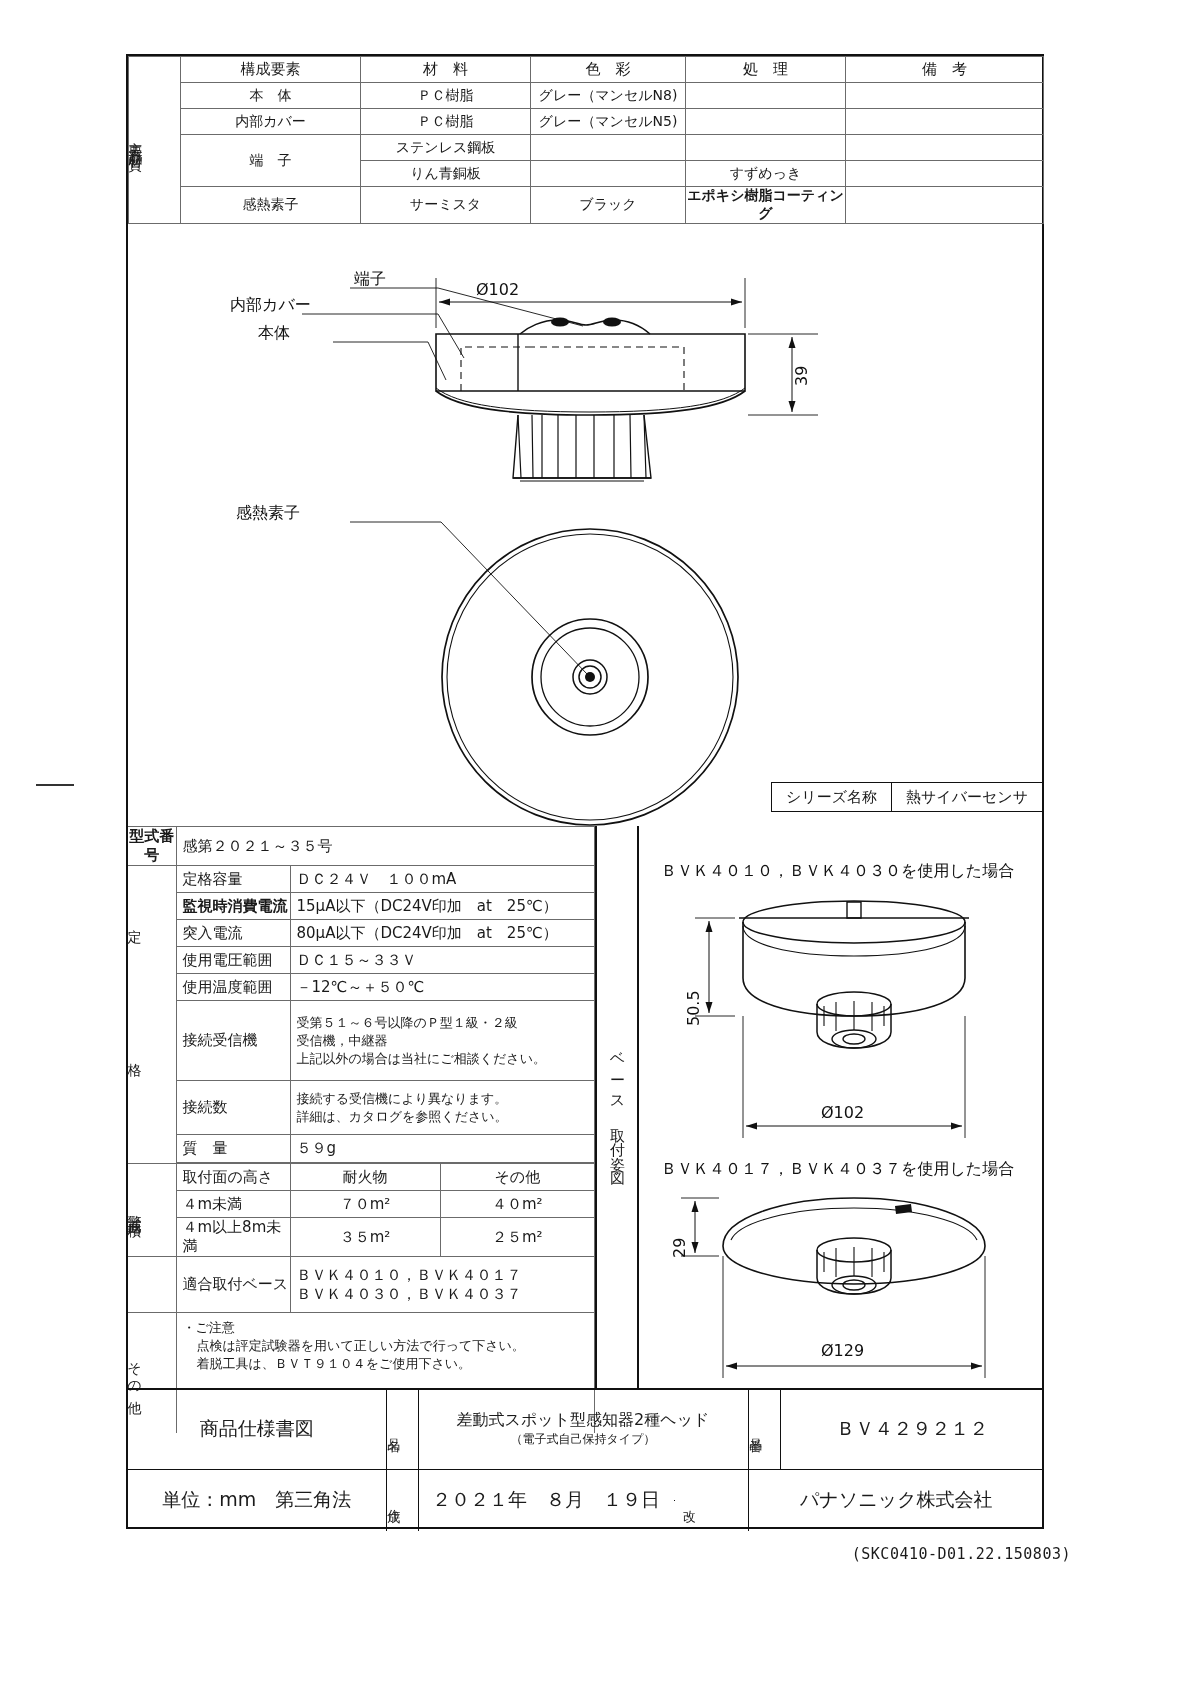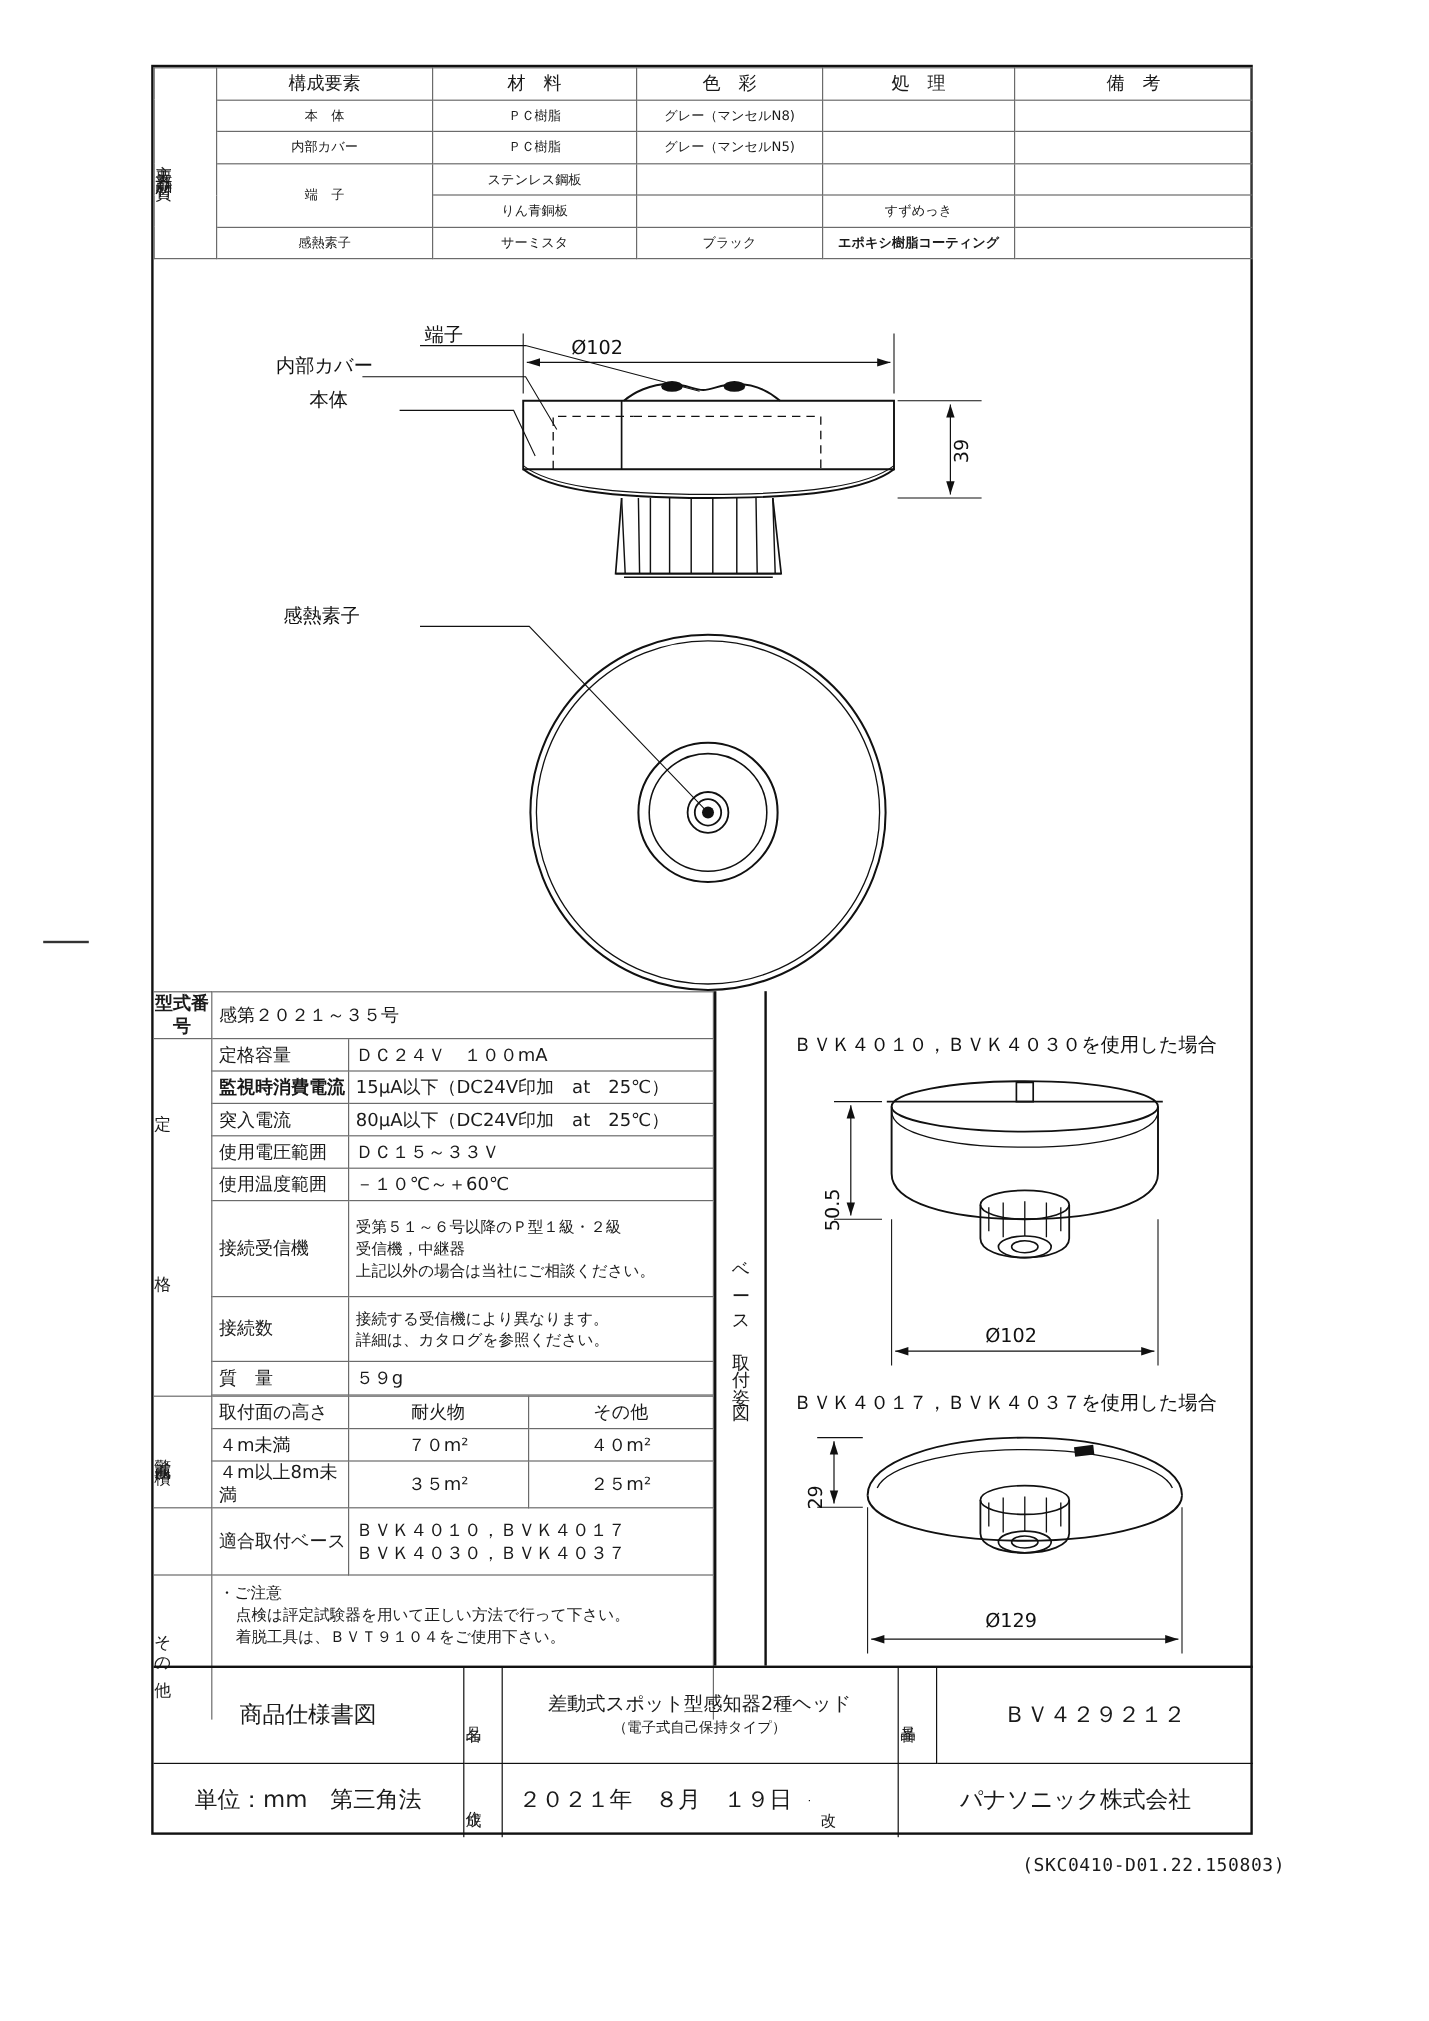--- a/index.html
+++ b/index.html
@@ -35,21 +35,21 @@
   }
   .c { text-align: center; }
   .sp { letter-spacing: 5px; }
 
   
   .mat {
     position: absolute; left: 0; top: 0;
     width: 916px; height: 160px;
   }
   .mat table { height: 160px; padding-left: 12px; }
-  .mat td { font-size: 11px; height: 26px; }
+  .mat td { font-size: 14px; height: 26px; }
   .mat .hdr td { font-size: 15px; }
 
   
   .drawarea {
     position: absolute; left: 0; top: 160px;
     width: 916px; height: 610px;
     border-bottom: 0;
   }
   svg { display: block; }
 
@@ -227,20 +227,24 @@
         <text x="348" y="79">Ø102</text>
         <text x="226" y="68">端子</text>
         <text x="102" y="94">内部カバー</text>
         <text x="130" y="122">本体</text>
         <text x="108" y="302">感熱素子</text>
         <text x="679" y="170" transform="rotate(-90 679 170)">39</text>
       </g>
     </svg>
   </div>
 
+  <div class="seriesbox">
+    <div class="cellA">シリーズ名称</div>
+    <div class="cellB">熱サイバーセンサ</div>
+  </div>
 
   <div class="lower">
 
     <div class="spectable">
       <table>
 
         <tbody>
             <tr>
           <td style="width:48px;border-left:0" class="c tiny">型式番号</td>
           <td colspan="3" class="tl" style="height:26px">感第２０２１～３５号</td>
@@ -260,21 +264,21 @@
         <tr>
           <td style="height:27px" class="tl">突入電流</td>
           <td colspan="2" class="tl small">80μA以下（DC24V印加　at　25℃）</td>
         </tr>
         <tr>
           <td style="height:27px" class="tl">使用電圧範囲</td>
           <td colspan="2" class="tl">ＤＣ１５～３３Ｖ</td>
         </tr>
         <tr>
           <td style="height:27px" class="tl">使用温度範囲</td>
-          <td colspan="2" class="tl">－１０℃～＋60℃</td>
+          <td colspan="2" class="tl">－12℃～＋５０℃</td>
         </tr>
 
         <tr>
           <td style="height:80px" class="tl">接続受信機</td>
           <td colspan="2" class="tl">
             <div class="small">受第５１～６号以降のＰ型１級・２級</div>
             <div class="small">受信機，中継器</div>
             <div class="small">上記以外の場合は当社にご相談ください。</div>
           </td>
         </tr>

